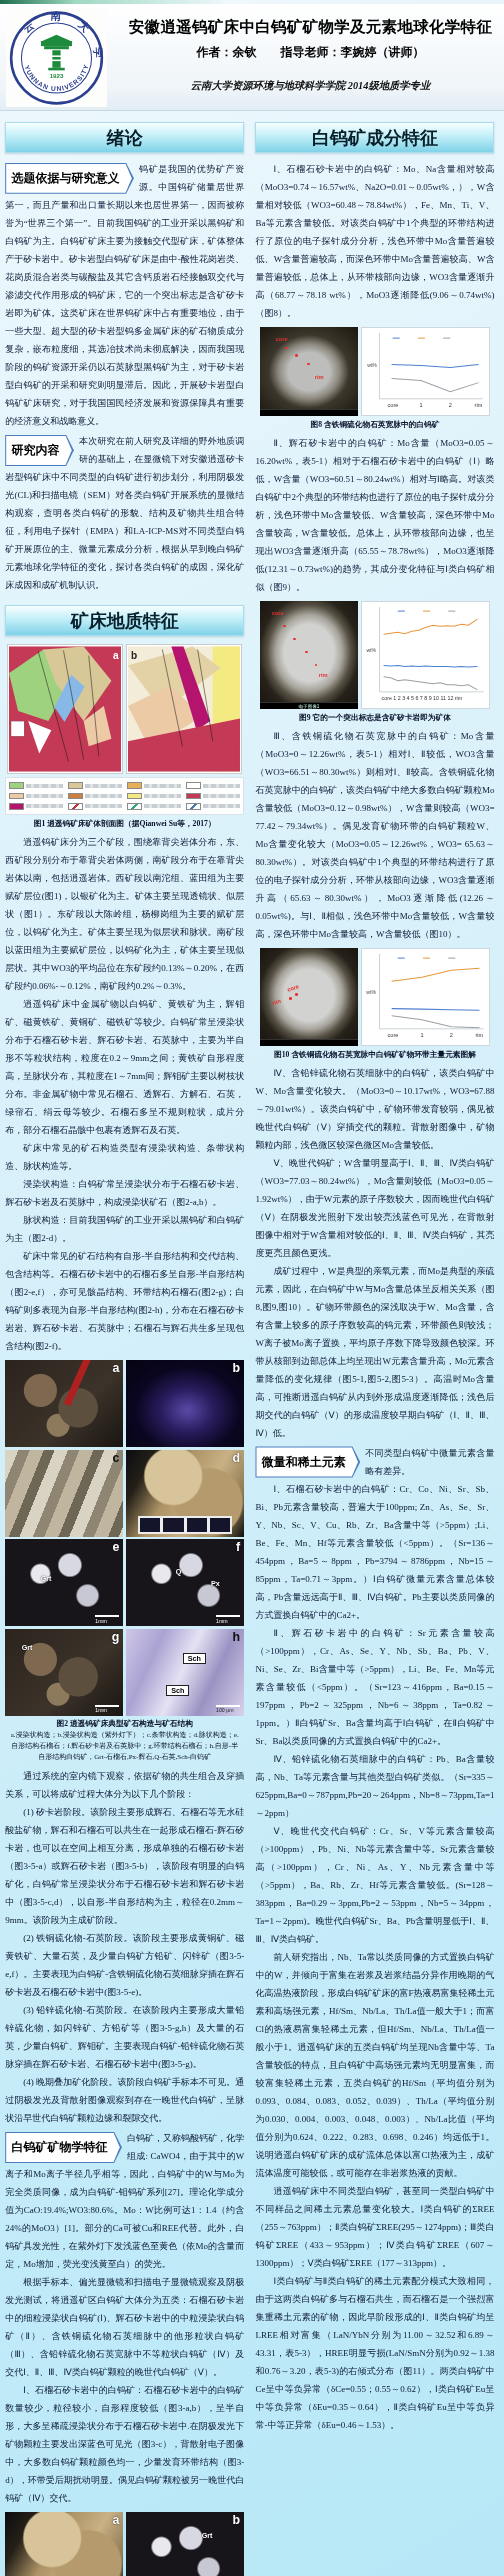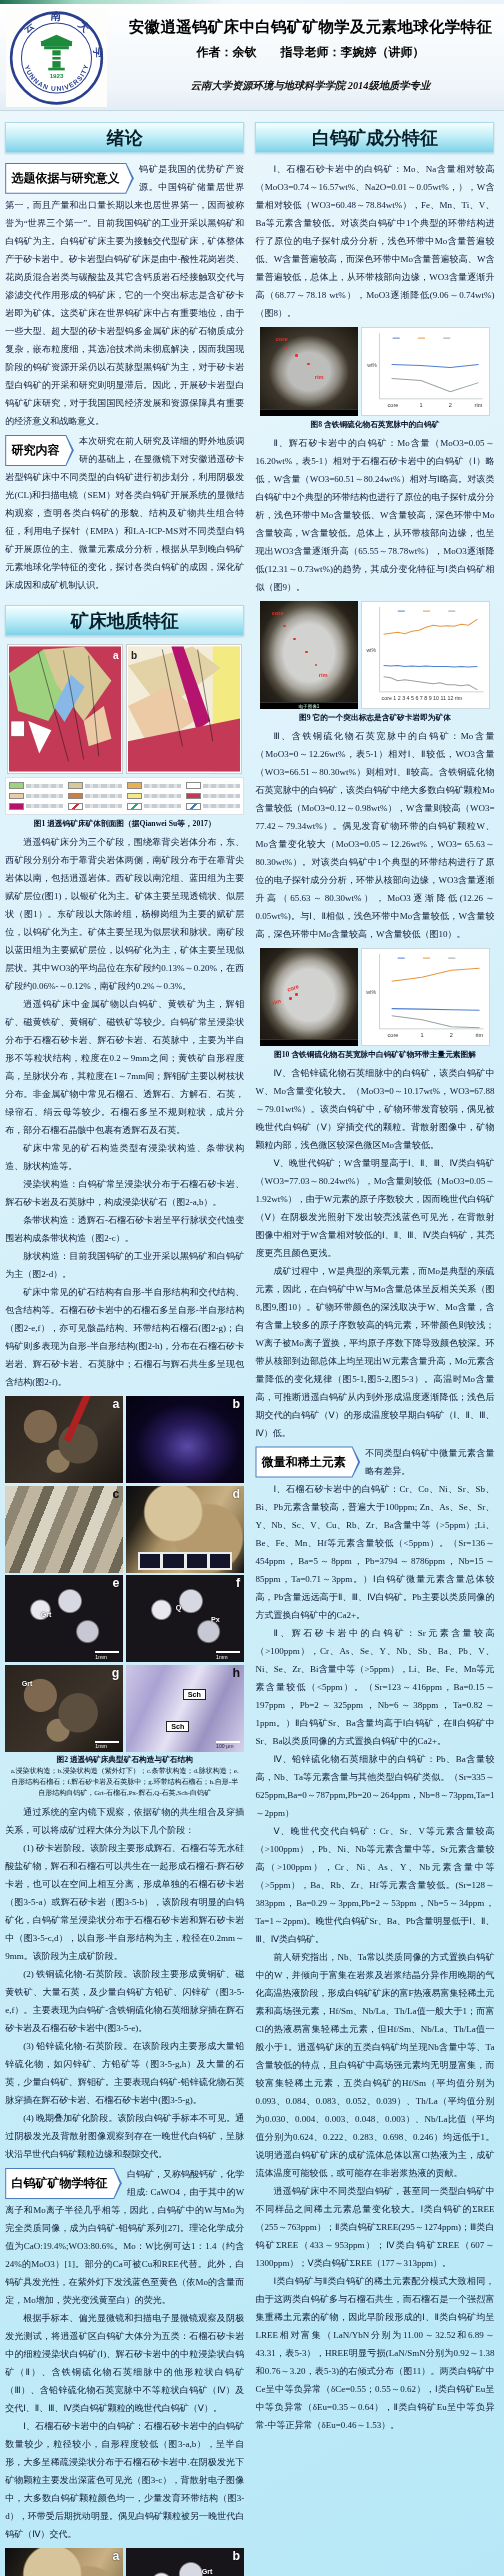--- a/index.html
+++ b/index.html
@@ -195,21 +195,20 @@
               <span class="t"></span>
             </div>
       </div>
       <div class="cap">图1 逍遥钨矿床矿体剖面图（据Qianwei Su等，2017）</div>
     </div>
 
     <div class="para ind">逍遥钨矿床分为三个矿段，围绕靠背尖岩体分布，东、西矿段分别分布于靠背尖岩体两侧，南矿段分布于在靠背尖岩体以南，包括逍遥岩体。西矿段以南沱组、蓝田组为主要赋矿层位(图1)，以银矿化为主。矿体主要呈现透镜状、似层状（图1）。东矿段以大陈岭组，杨柳岗组为主要的赋矿层位，以钨矿化为主。矿体主要呈现为似层状和脉状。南矿段以蓝田组为主要赋矿层位，以钨矿化为主，矿体主要呈现似层状。其中WO3的平均品位在东矿段约0.13%～0.20%，在西矿段约0.06%-～0.12%，南矿段约0.2%～0.3%。</div>
     <div class="para ind">逍遥钨矿床中金属矿物以白钨矿、黄铁矿为主，辉钼矿、磁黄铁矿、黄铜矿、磁铁矿等较少。白钨矿常呈浸染状分布于石榴石矽卡岩、辉石矽卡岩、石英脉中，主要为半自形不等粒状结构，粒度在0.2～9mm之间；黄铁矿自形程度高，呈脉状分布，其粒度在1～7mm间；辉钼矿主要以树枝状分布。非金属矿物中常见石榴石、透辉石、方解石、石英，绿帘石、绢云母等较少。石榴石多呈不规则粒状，成片分布，部分石榴石晶骸中包裹有透辉石及石英。</div>
     <div class="para ind">矿床中常见的矿石构造类型有浸染状构造、条带状构造、脉状构造等。</div>
     <div class="para ind">浸染状构造：白钨矿常呈浸染状分布于石榴石矽卡岩、辉石矽卡岩及石英脉中，构成浸染状矿石（图2-a,b）。</div>
-    <div class="para ind">条带状构造：透辉石-石榴石矽卡岩呈平行脉状交代蚀变围岩构成条带状构造（图2-c）。</div>
     <div class="para ind">脉状构造：目前我国钨矿的工业开采以黑钨矿和白钨矿为主（图2-d）。</div>
     <div class="para ind">矿床中常见的矿石结构有自形-半自形结构和交代结构、包含结构等。石榴石矽卡岩中的石榴石多呈自形-半自形结构（图2-e,f），亦可见骸晶结构、环带结构石榴石(图2-g)；白钨矿则多表现为自形-半自形结构(图2-h)，分布在石榴石矽卡岩岩、辉石矽卡岩、石英脉中；石榴石与辉石共生多呈现包含结构(图2-f)。</div>
 
     <div class="fig">
       <div class="figgrid">
         <div class="panel ph-rock">
               <span class="plab">a</span>
               <div style="position:absolute;left:58%;top:-6%;width:7.2px;height:60%;background:#b02020;transform:rotate(24deg);z-index:1"></div>
             </div>
         <div class="panel ph-uv">

